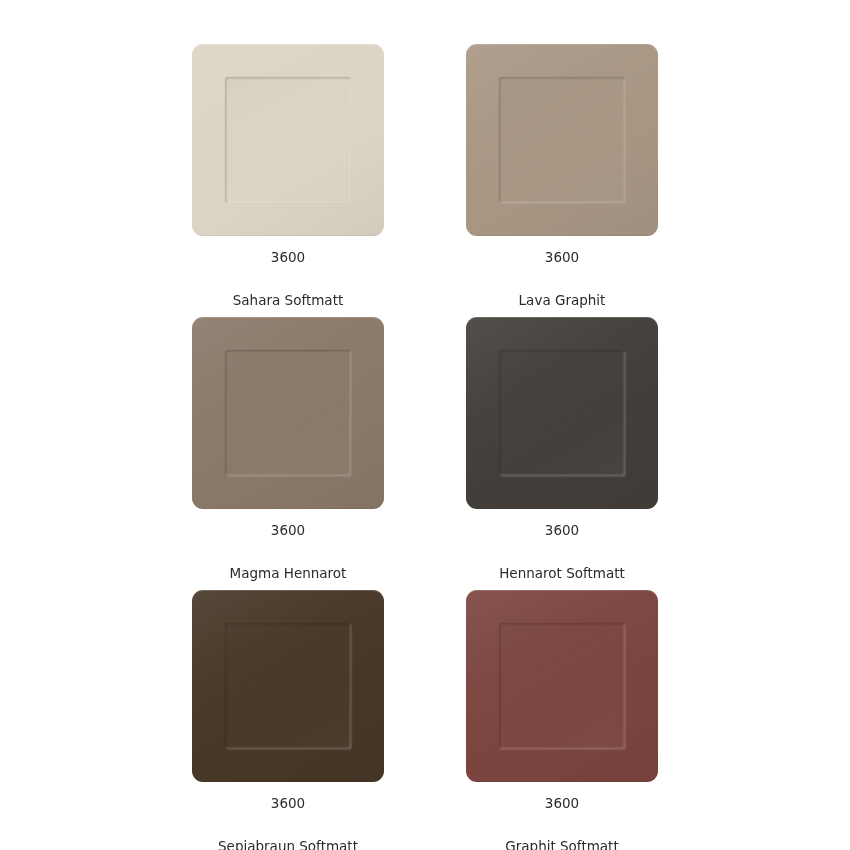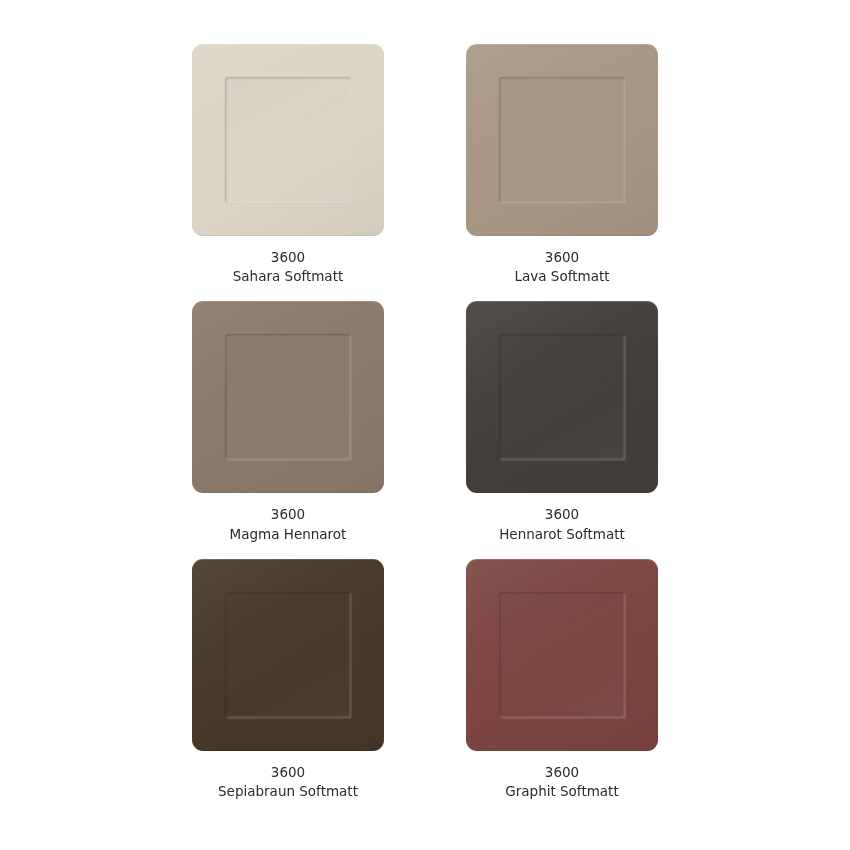--- a/index.html
+++ b/index.html
@@ -96,20 +96,21 @@
     margin-top: 12px;
     text-align: center;
     color: #2b2b2b;
     line-height: 1.44;
   }
   .caption-code {
     font-size: 13.5px;
   }
   .caption-name {
     font-size: 13.5px;
+    margin-top: 24px;
   }
 </style>
 </head>
 <body style="background: rgb(255, 255, 255);">
 
 <div id="swatch-grid">
 
   <div class="swatch-cell">
     <div class="door" style="--face:#dcd4c4;">
       <div class="door-inner">
@@ -125,21 +126,21 @@
 
   <div class="swatch-cell">
     <div class="door" style="--face:#a89683;">
       <div class="door-inner">
         <div class="door-inner-sheen"></div>
       </div>
       <div class="door-sheen"></div>
     </div>
     <div class="caption" style="color: rgb(43, 43, 43);">
       <div class="caption-code">3600</div>
-      <div class="caption-name">Lava Softmatt</div>
+      <div class="caption-name">Lava Graphit</div>
     </div>
   </div>
 
   <div class="swatch-cell">
     <div class="door" style="--face:#8a7868;">
       <div class="door-inner">
         <div class="door-inner-sheen"></div>
       </div>
       <div class="door-sheen"></div>
     </div>

